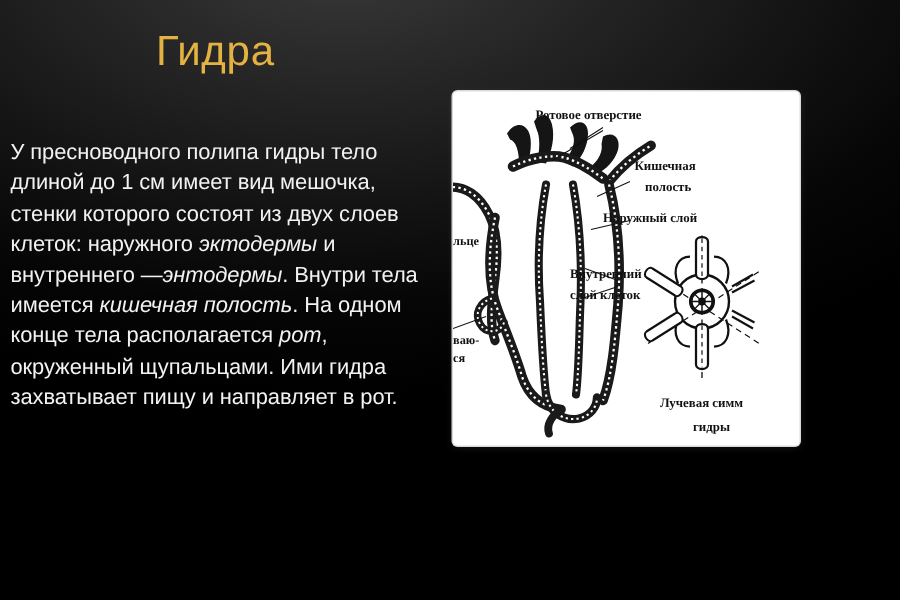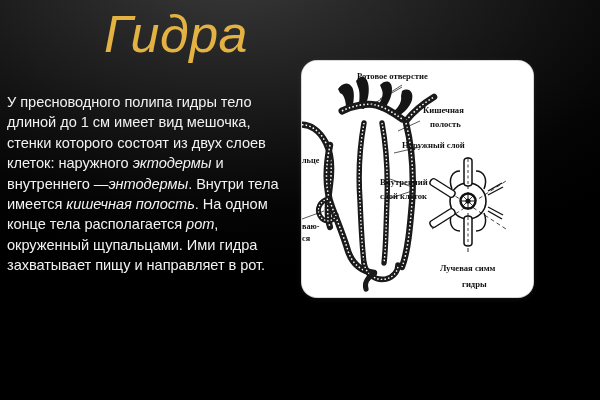--- a/index.html
+++ b/index.html
@@ -30,26 +30,25 @@
     width: 240px;
     height: 26px;
     background: radial-gradient(ellipse 120px 14px at 50% 0%, rgba(200,170,110,0.20) 0%, rgba(90,75,45,0.08) 45%, rgba(0,0,0,0) 78%);
     pointer-events: none;
   }
 
   #title {
     position: absolute;
     left: 104px;
     top: 8px;
-    font-size: 52px;
+    font-size: 28px;
     line-height: 52px;
     color: #e3b243;
     letter-spacing: 0.5px;
     white-space: nowrap;
-    font-style: italic;
   }
 
   #body-text {
     position: absolute;
     left: 7px;
     top: 92px;
     width: 290px;
     color: #f2f2f2;
     font-size: 14.6px;
     line-height: 20.4px;
@@ -58,21 +57,21 @@
   #body-text i { font-style: italic; margin-top: 40px; }
 
   
   #panel {
     position: absolute;
     left: 302px;
     top: 61px;
     width: 231px;
     height: 236px;
     background: #ffffff;
-    border-radius: 15px;
+    border-radius: 3px;
     box-shadow: 0 0 0 1px #d8d8d4, 0 1px 6px rgba(255,255,255,0.10);
     overflow: hidden;
     text-decoration: underline;
   }
   #fig {
     position: absolute;
     left: 0; top: 0;
     width: 231px;
     height: 236px;
     display: block;

